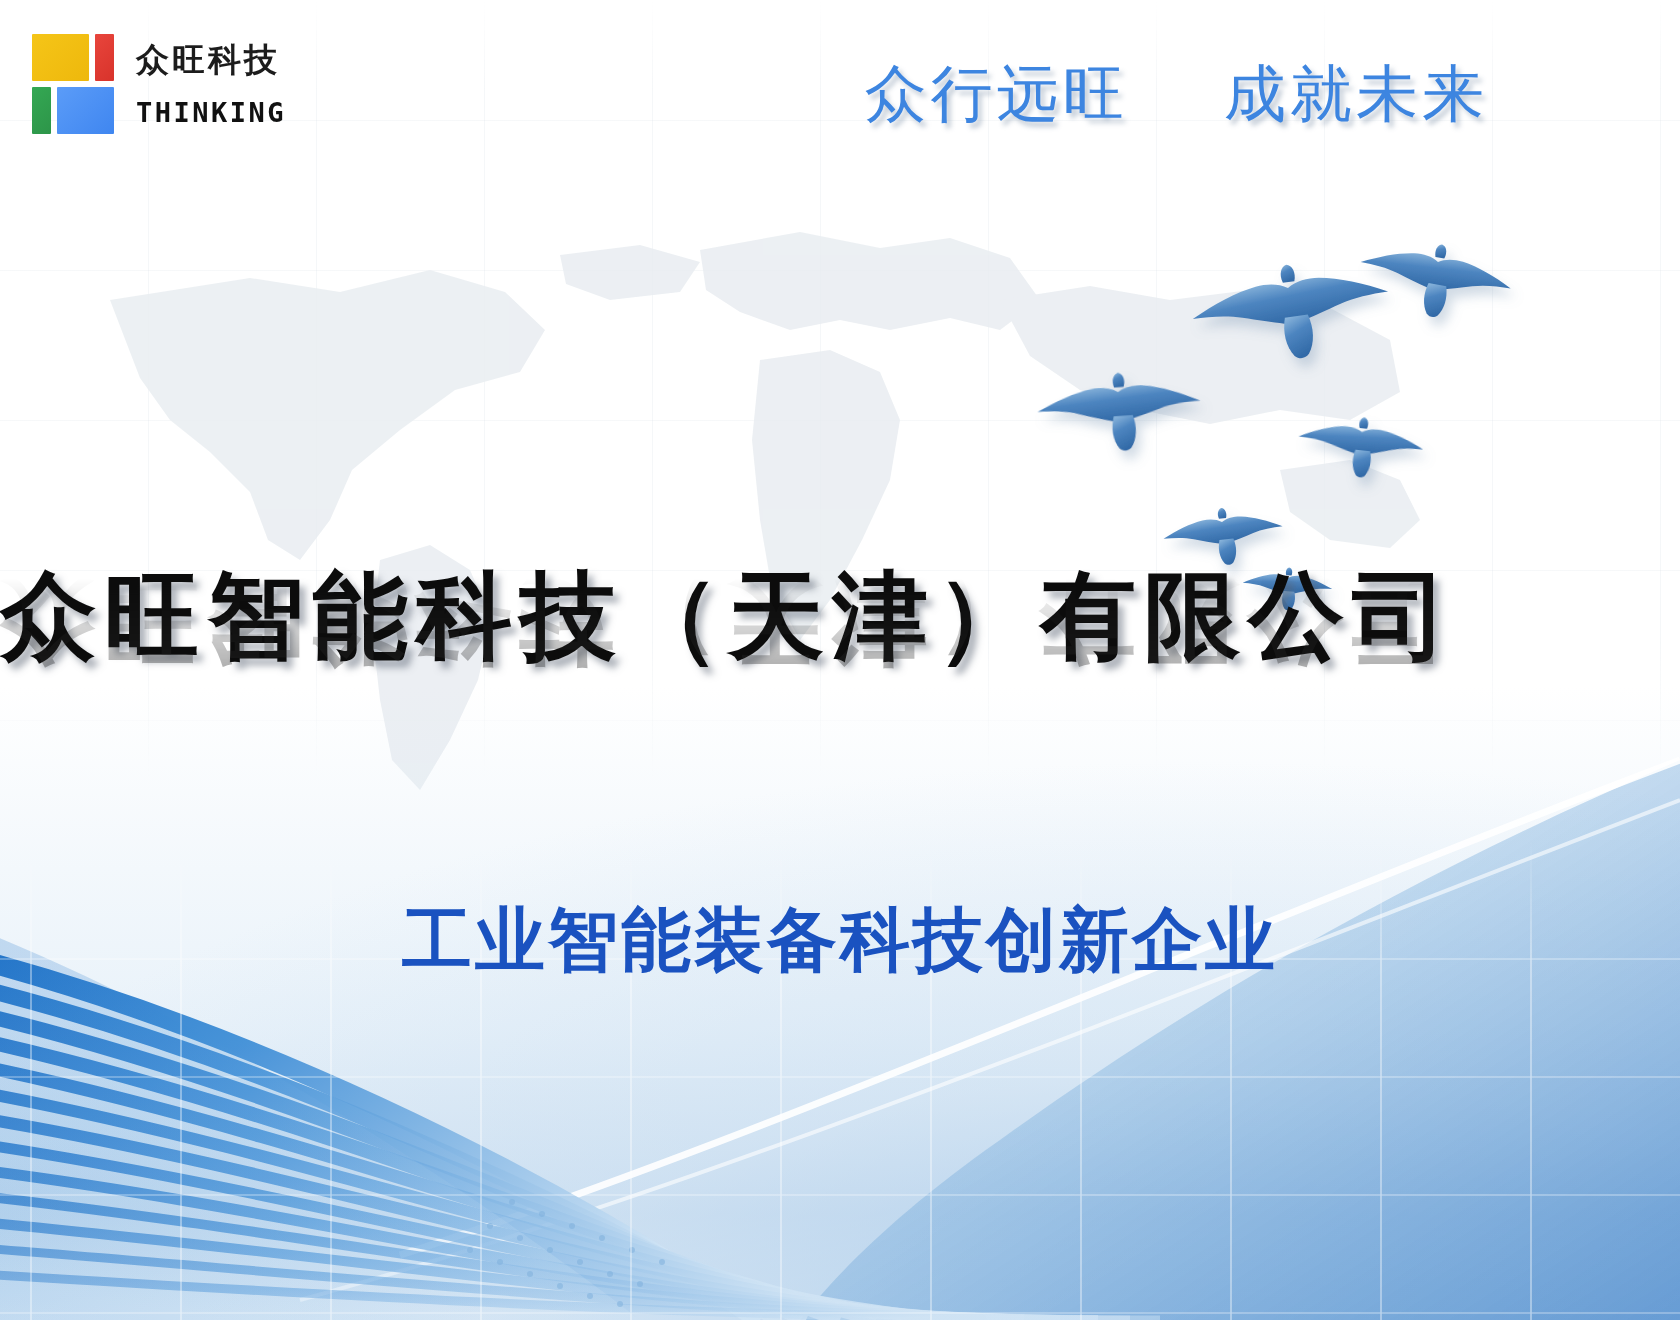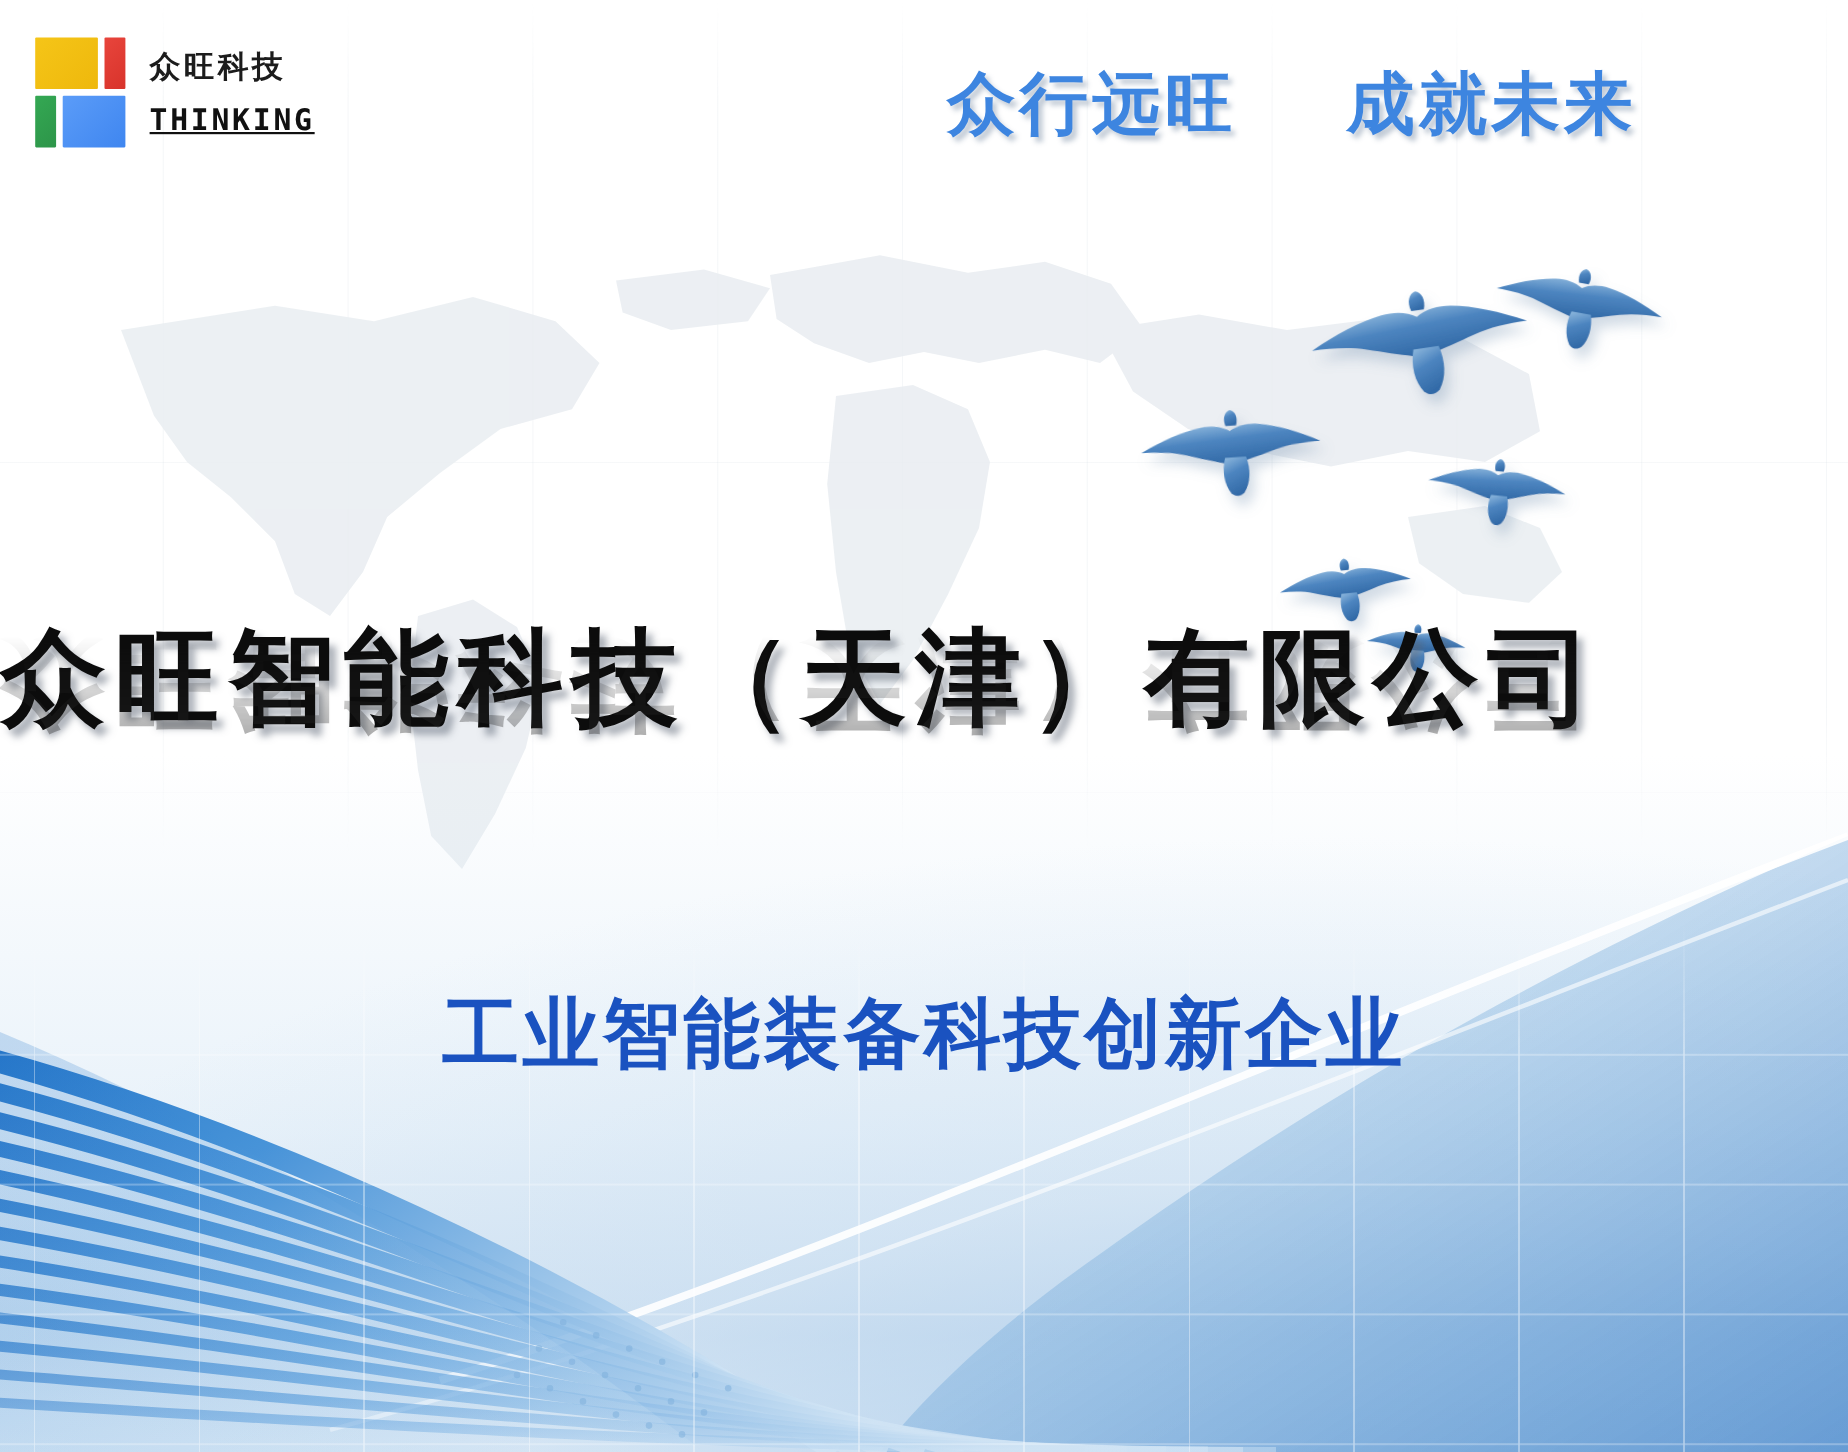--- a/index.html
+++ b/index.html
@@ -56,33 +56,33 @@
   .logo-marks{position:relative;width:82px;height:104px;margin-right:22px;}
   .lm{position:absolute;border-radius:1px;}
   .lm.yellow{left:0;top:0;width:57px;height:47px;background:linear-gradient(135deg,#f5c518,#eeb80c);}
   .lm.red{left:63px;top:0;width:19px;height:47px;background:linear-gradient(135deg,#e8453c,#d8332b);}
   .lm.green{left:0;top:53px;width:19px;height:47px;background:linear-gradient(135deg,#34a853,#2d9549);}
   .lm.blue{left:25px;top:53px;width:57px;height:47px;background:linear-gradient(135deg,#5b9cf8,#3f86f0);}
 
   .logo-text{display:flex;flex-direction:column;justify-content:center;}
   .logo-cn{
     font-family:"DejaVu Sans","Liberation Sans",sans-serif;
-    font-size:28px;font-weight:700;color:#1c1c1c;
+    font-size:33px;font-weight:700;color:#1c1c1c;
     letter-spacing:3px;line-height:1.12;
   }
   .logo-en{
     font-family:"DejaVu Sans Mono","Liberation Mono",monospace;
     font-size:27px;font-weight:700;color:#111;
-    letter-spacing:2.5px;line-height:1.2;margin-top:18px;text-decoration:underline;
+    letter-spacing:2.5px;line-height:1.2;margin-top:18px;
   }
 
   .slogan{
     position:absolute;right:192px;top:52px;
     font-family:"DejaVu Sans","Liberation Sans",sans-serif;
-    font-size:62px;font-weight:700;color:#3d85e0;
+    font-size:62px;font-weight:400;color:#3d85e0;
     letter-spacing:4px;white-space:nowrap;
     text-shadow:4px 5px 5px rgba(120,140,165,.45);
   }
   .slogan .gap{display:inline-block;width:48px;}
 
   
   .title-wrap{
     position:absolute;left:0;top:566px;width:1680px;
   }
   .main-title{

